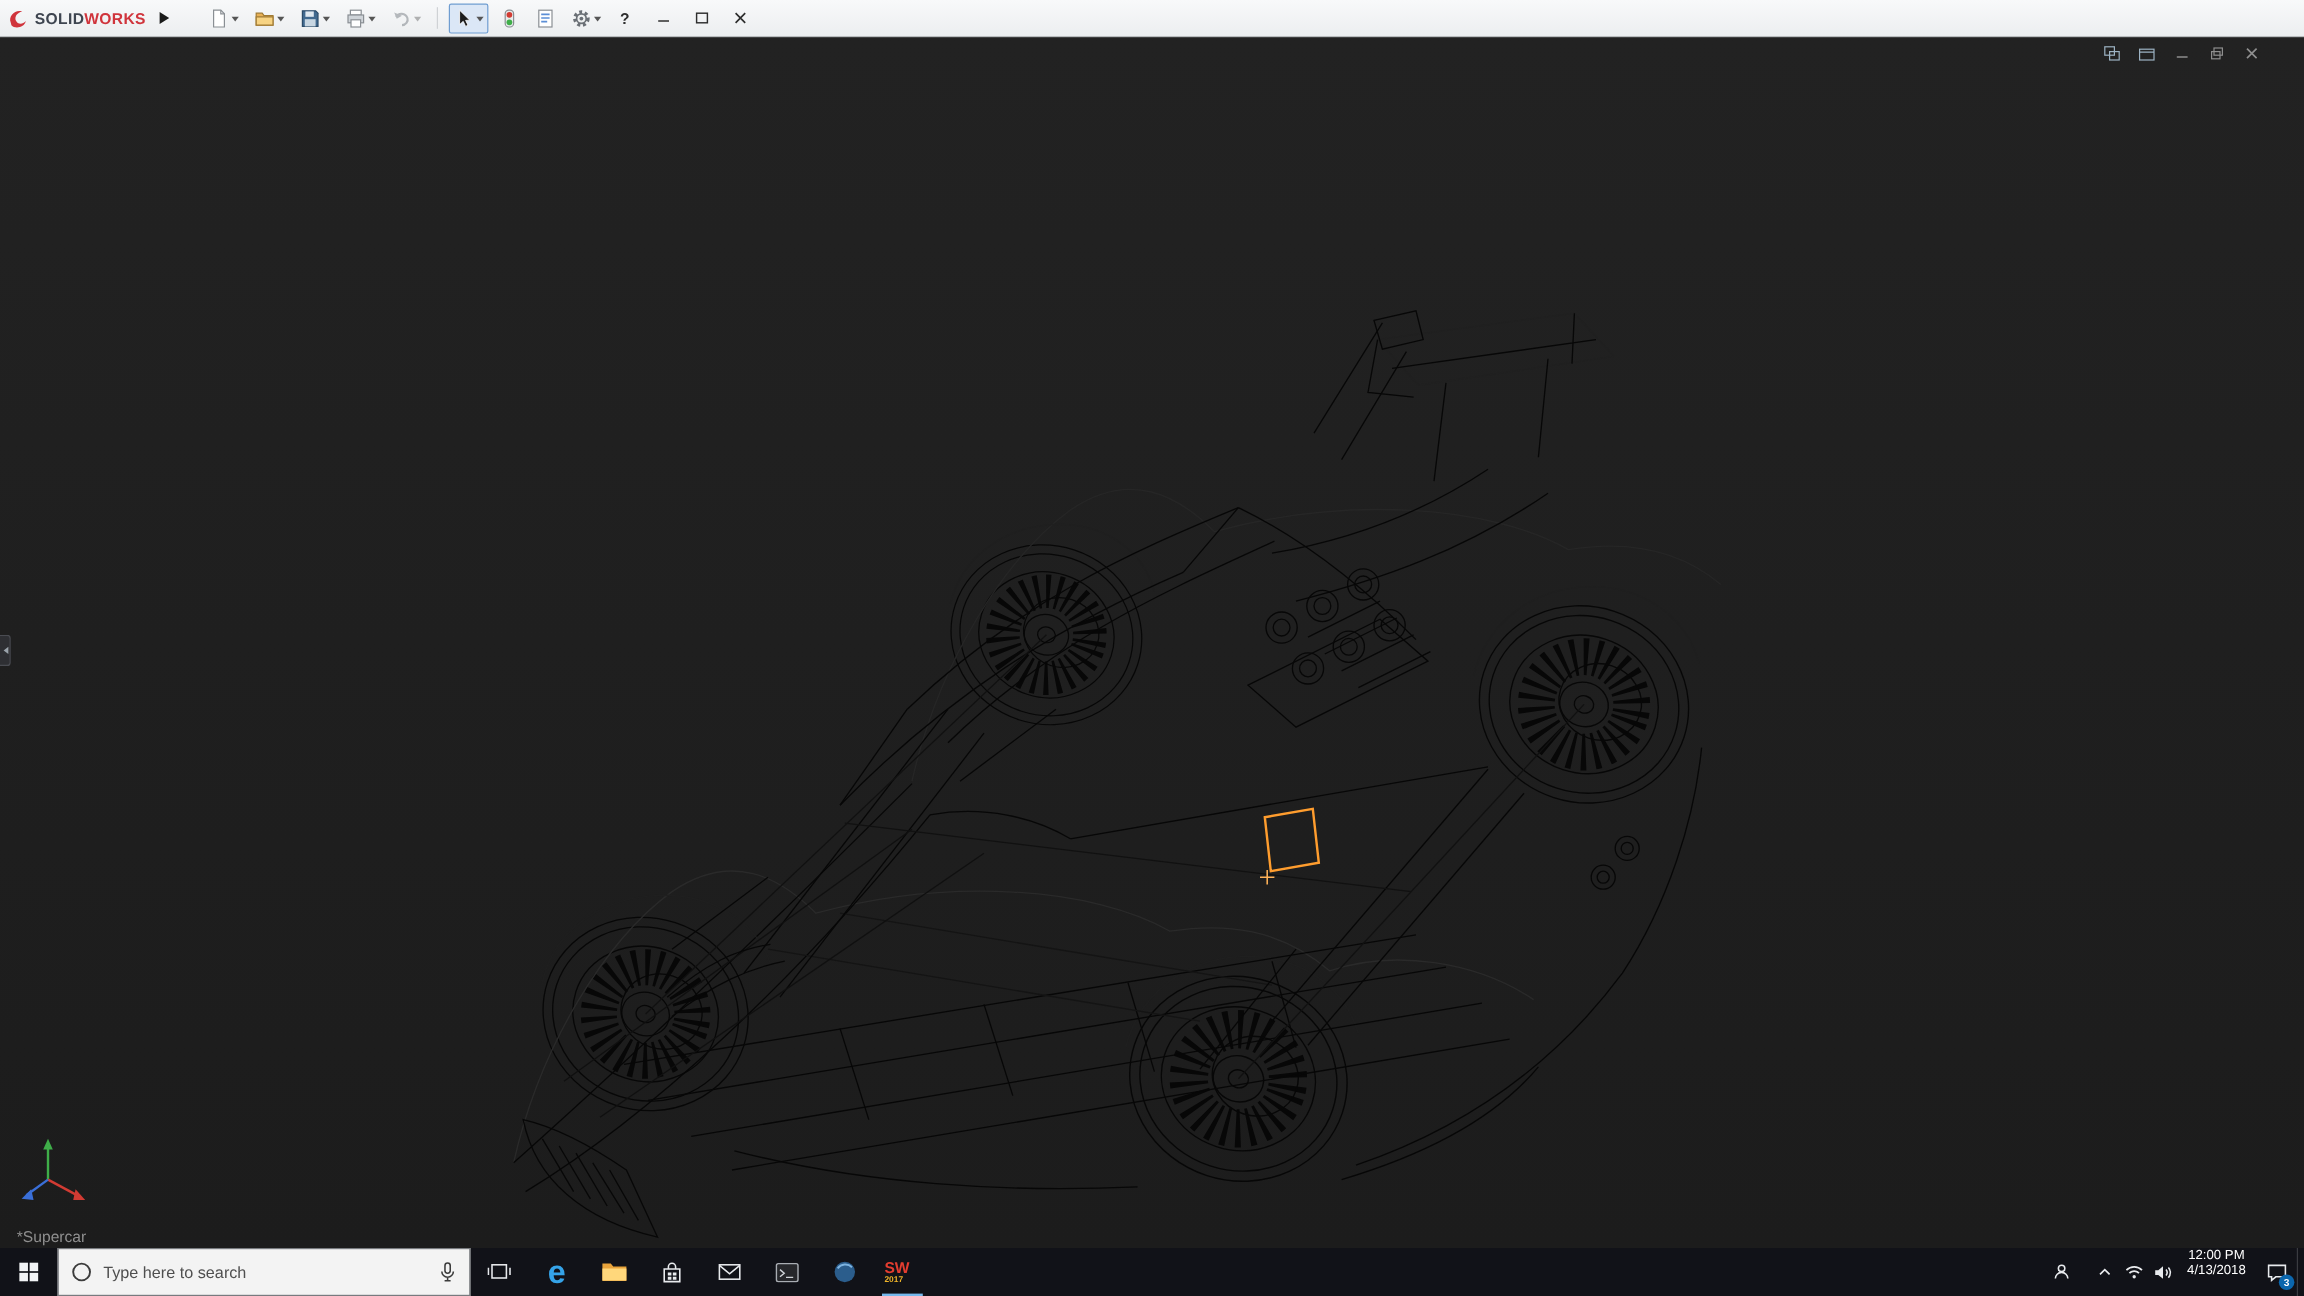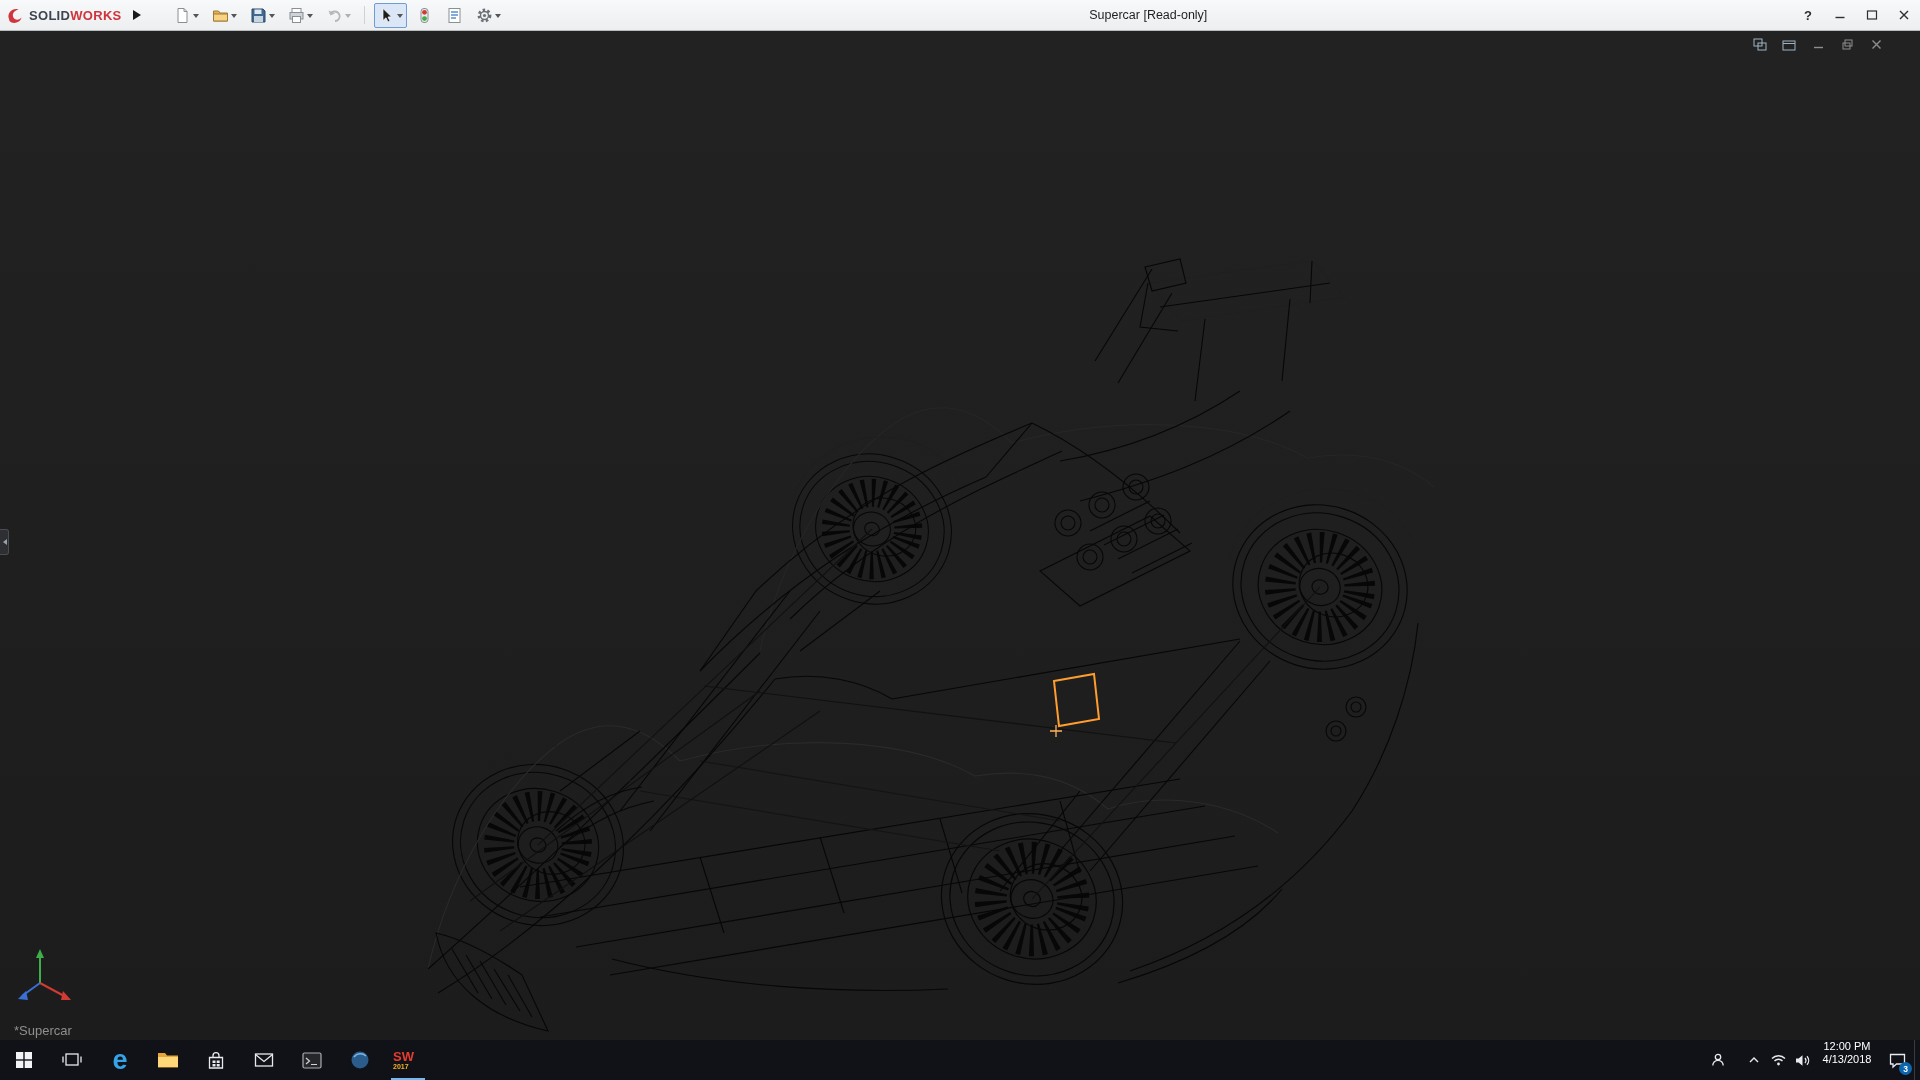--- a/index.html
+++ b/index.html
@@ -133,21 +133,20 @@
     <div class="tbtn">
       <svg width="17" height="17" viewBox="0 0 17 17">
         <circle cx="8.5" cy="8.5" r="5.4" fill="none" stroke="#6b7076" stroke-width="3" stroke-dasharray="2.4 2.2"></circle>
         <circle cx="8.5" cy="8.5" r="4" fill="#eef0f1" stroke="#6b7076" stroke-width="1.4"></circle>
         <circle cx="8.5" cy="8.5" r="1.6" fill="#6b7076"></circle>
       </svg>
       <span class="caret"></span>
     </div>
   </div>
 
-  <div class="tb-title">Supercar [Read-only]</div>
 
   <div class="tb-right">
     <div class="wbtn">?</div>
     <div class="wbtn">
       <svg width="12" height="12" viewBox="0 0 12 12">
           <path d="M1.5,8.5 h9" stroke="#2e2e2e" stroke-width="1.4"></path>
         </svg>
     </div>
     <div class="wbtn">
       <svg width="12" height="12" viewBox="0 0 12 12">
@@ -304,20 +303,30 @@
 <div class="taskbar">
   <div class="tk-btn">
     <svg width="16" height="16" viewBox="0 0 16 16">
       <rect x="0" y="0" width="7.3" height="7.3" fill="#f2f4f6"></rect>
         <rect x="8.7" y="0" width="7.3" height="7.3" fill="#f2f4f6"></rect>
       <rect x="0" y="8.7" width="7.3" height="7.3" fill="#f2f4f6"></rect>
         <rect x="8.7" y="8.7" width="7.3" height="7.3" fill="#f2f4f6"></rect>
     </svg>
   </div>
 
+  <div class="searchbox">
+    <svg width="18" height="18" viewBox="0 0 18 18">
+      <circle cx="9" cy="9" r="7" fill="none" stroke="#3c3c3c" stroke-width="1.6"></circle>
+    </svg>
+    <input type="text" placeholder="Type here to search" style="">
+    <svg width="16" height="18" viewBox="0 0 16 18">
+      <rect x="5.8" y="1.5" width="4.4" height="8.5" rx="2.2" fill="none" stroke="#3c3c3c" stroke-width="1.3"></rect>
+      <path d="M3.2,8.5 a4.8,4.8 0 0 0 9.6,0 M8,13.3 v3 M5.5,16.3 h5" fill="none" stroke="#3c3c3c" stroke-width="1.3"></path>
+    </svg>
+  </div>
 
   <div class="tk-btn">
     <svg width="20" height="18" viewBox="0 0 20 18">
       <rect x="4" y="3" width="12" height="11" fill="none" stroke="#e8eaed" stroke-width="1.3"></rect>
       <path d="M1,5.5 v6 M19,5.5 v6" stroke="#e8eaed" stroke-width="1.3"></path>
     </svg>
   </div>
 
   <div class="tk-btn">
     <span style="color:#35a3e8;font-size:27px;font-weight:bold;line-height:24px;">e</span>

